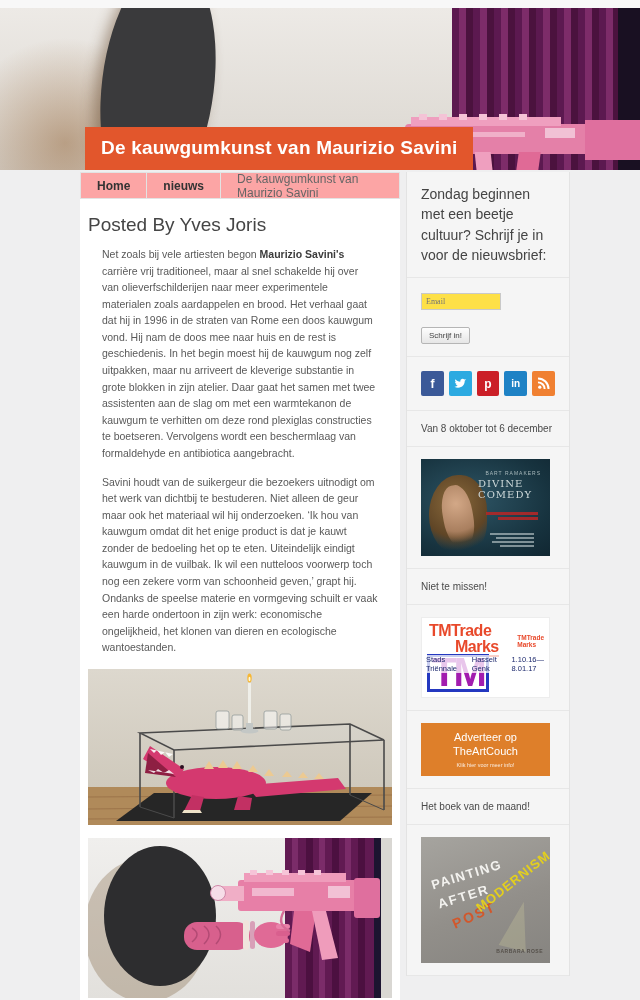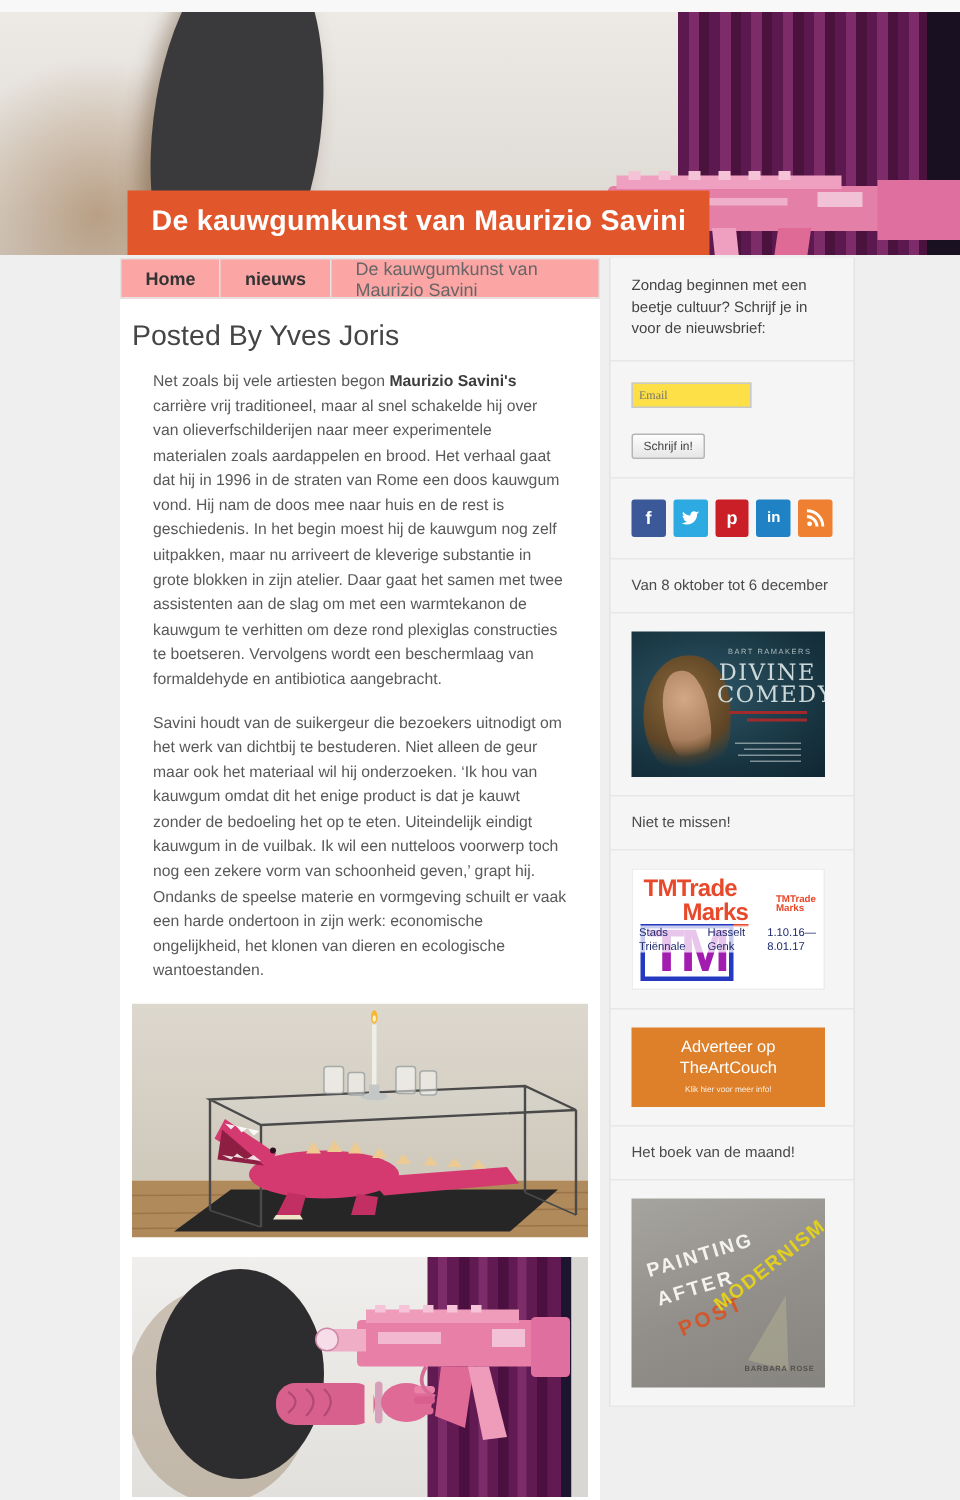--- a/index.html
+++ b/index.html
@@ -38,21 +38,21 @@
   article{padding:0 8px;}
   .post-heading{font-size:19px;font-weight:400;color:#454545;margin:15px 0 10px;}
   .body-text{font-size:10.5px;line-height:1.58;color:#595959;margin:0 14px 12px;}
   .body-text b{color:#3c3c3c;}
   figure{margin:13px 0;}
   figure svg{display:block;width:304px;height:auto;}
 
   
   .sb-section{border-bottom:1px solid #e7e7e7;padding:12px 14px;}
   .sb-head{font-size:10px;color:#4a4a4a;}
-  .newsletter{font-size:10px;line-height:1.45;color:#444;}
+  .newsletter{font-size:14px;line-height:1.45;color:#444;}
   .email-input{width:70px;height:13px;border:1px solid #c9c9c9;background:#fde047;font-size:8px;
     padding:1px 4px;color:#777;font-family:Liberation Serif, serif;}
   .subscribe-btn{display:inline-block;margin-top:17px;font-size:8px;padding:3px 7px;border:1px solid #b5b5b5;
     background:linear-gradient(#fdfdfd,#e6e6e6);border-radius:2px;color:#444;cursor:pointer;
     font-family:"Liberation Sans",sans-serif;}
   .social-row{display:flex;gap:5px;padding:2px 0;}
   .social{width:25px;height:25px;border-radius:2px;display:flex;align-items:center;justify-content:center;
     color:#fff;font-weight:bold;font-size:12px;cursor:pointer;}
   .s-fb{background:#3b5998;}
   .s-tw{background:#2caae1;}
@@ -62,22 +62,22 @@
 
   
   .divine{width:129px;height:97px;position:relative;overflow:hidden;cursor:pointer;
     background:radial-gradient(130% 110% at 38% 42%,#2e5565 0%,#17333f 48%,#081721 100%);}
   .dv-hair{position:absolute;left:8px;top:16px;width:58px;height:80px;border-radius:50% 45% 40% 50%;
     background:radial-gradient(circle at 45% 35%,#8a6a3c 0%,#5f4526 55%,rgba(40,28,12,0) 78%);}
   .dv-skin{position:absolute;left:22px;top:26px;width:30px;height:62px;border-radius:45%;
     transform:rotate(-10deg);
     background:radial-gradient(circle at 50% 30%,#d3a887 0%,#a97f5f 60%,rgba(120,85,60,0) 85%);}
   .dv-author{position:absolute;top:11px;right:9px;font-size:5px;letter-spacing:1px;color:#a9babd;}
-  .dv-title{position:absolute;top:20px;right:6px;width:66px;text-align:right;
-    font-family:"DejaVu Serif",serif;font-size:15px;line-height:1.05;color:#cdd8d9;letter-spacing:1px;}
+  .dv-title{position:absolute;top:20px;right:6px;width:66px;text-align:left;
+    font-family:"DejaVu Serif",serif;font-size:10px;line-height:1.05;color:#cdd8d9;letter-spacing:1px;}
   .dv-red{position:absolute;right:12px;width:52px;height:2.5px;background:#b02828;opacity:.9;}
   .dv-line{position:absolute;right:16px;width:44px;height:1.5px;background:#c7d2d4;opacity:.6;}
 
   
   .tm{width:129px;height:81px;background:#fff;position:relative;box-sizing:border-box;
     padding:5px 7px;border:1px solid #ededed;cursor:pointer;overflow:hidden;}
   .tm-line1{font-size:16px;font-weight:bold;color:#e8492b;line-height:.95;letter-spacing:-.5px;}
   .tm-line2{font-size:16px;font-weight:bold;color:#e8492b;line-height:.95;margin-left:26px;
     display:inline-block;border-bottom:2px solid #e8492b;letter-spacing:-.5px;}
   .tm-small{position:absolute;right:5px;top:17px;font-size:6.5px;font-weight:bold;color:#e8492b;line-height:1.05;}

